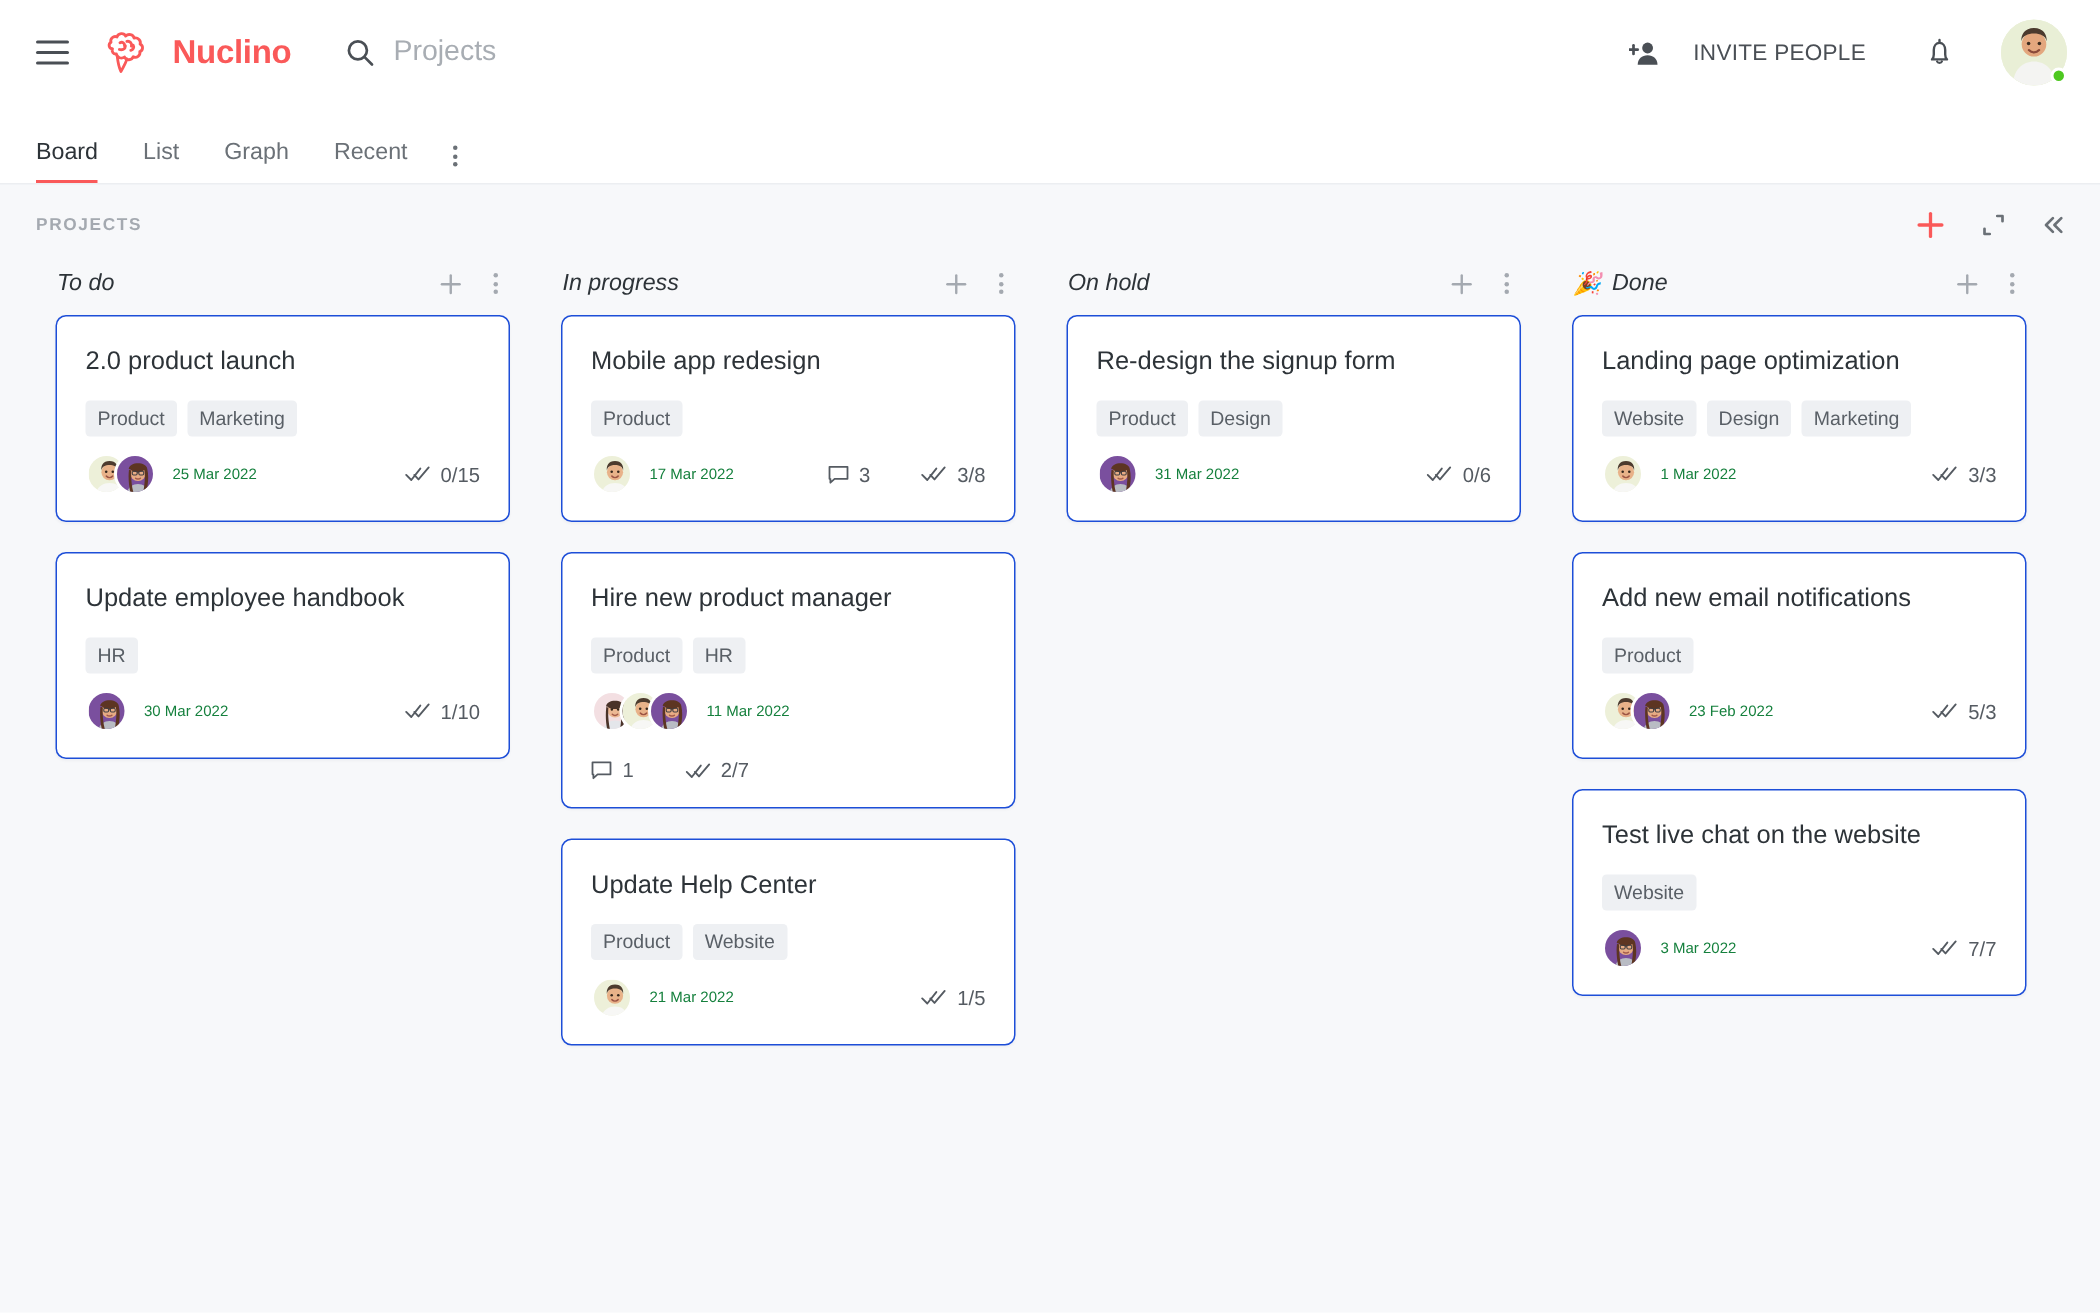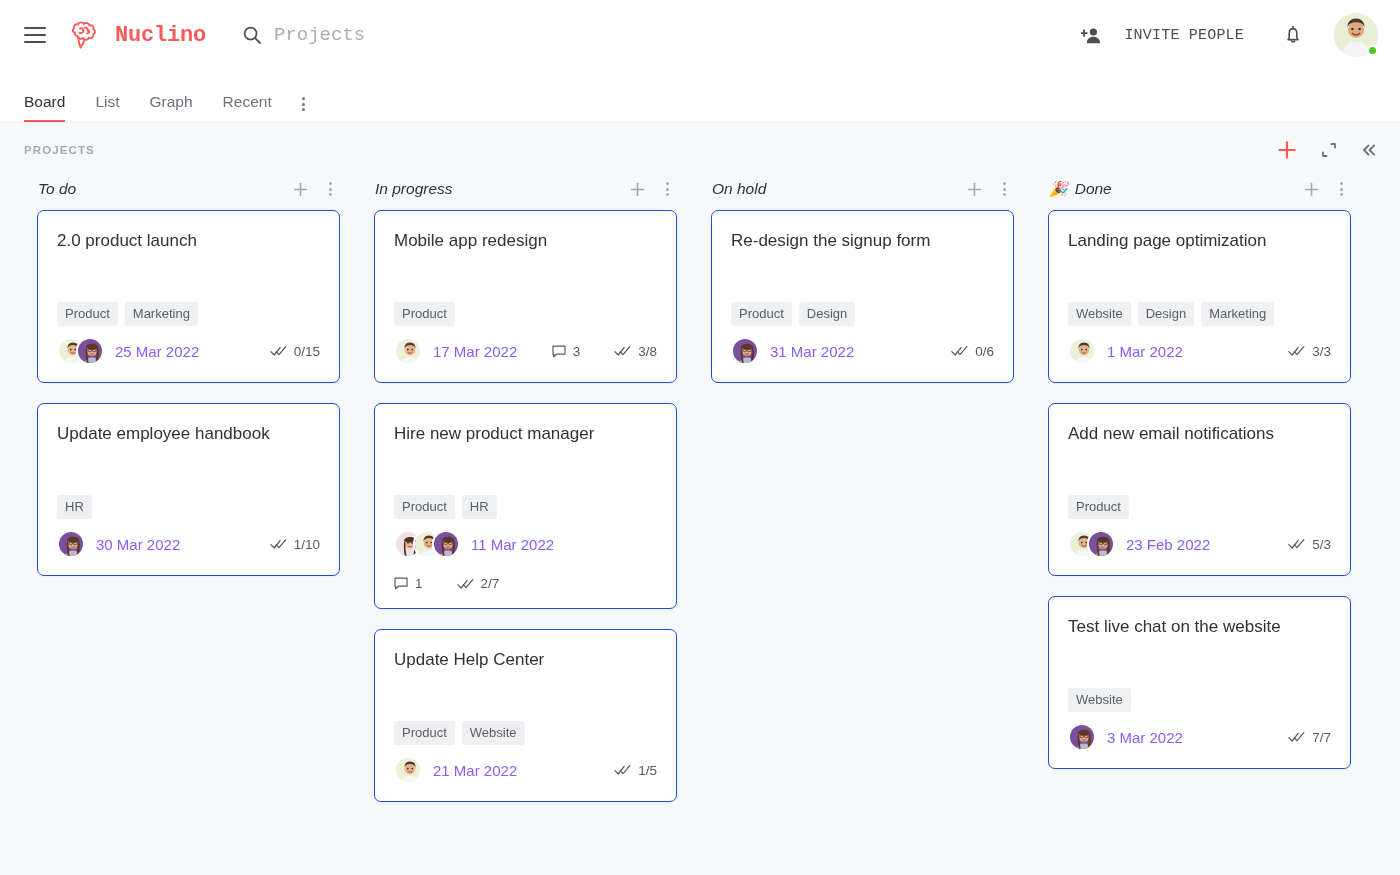--- a/index.html
+++ b/index.html
@@ -11,21 +11,20 @@
     overflow: hidden;
   }
 
   
   .topbar {
     height: 70px;
     display: flex;
     align-items: center;
     padding: 0 22px 0 24px;
     background: #ffffff;
-    font-family: Liberation Mono, monospace;
   }
   .hamburger {
     width: 24px; height: 24px;
     display: flex; flex-direction: column; justify-content: center; gap: 5px;
     cursor: pointer;
     margin-right: 22px;
   }
   .hamburger span { display: block; height: 2px; width: 22px; background: #4a4f55; border-radius: 1px; }
 
   .brand { display: flex; align-items: center; gap: 9px; cursor: pointer; }
@@ -141,34 +140,33 @@
   .card-title {
     font-size: 17px; color: #2d3338; line-height: 1.3;
     margin-bottom: 15px;
   }
   .tags { display: flex; flex-wrap: wrap; gap: 7px; margin-bottom: 11px; }
   .tag {
     background: #eef0f3; color: #595f66;
     font-size: 13px; border-radius: 3px;
     padding: 4px 8px 5px 8px;
     cursor: pointer;
-    margin-top: 35px;
   }
   .meta {
     display: flex; align-items: center; flex-wrap: wrap;
     row-gap: 9px;
   }
   .avatars { display: flex; align-items: center; margin-right: 11px; }
   .av {
     width: 28px; height: 28px; border-radius: 50%;
     border: 2px solid #fff; overflow: hidden; display: block;
     margin-left: -9px;
   }
   .av:first-child { margin-left: 0; }
-  .date { font-size: 15px; color: #8b5cf6; }
+  .date { font-size: 10px; color: #15803d; }
   .meta-spacer { flex: 1; }
   .meta-item {
     display: flex; align-items: center; gap: 7px;
     font-size: 13.5px; color: #555b62;
   }
   .comment-ico { width: 14px; height: 13px; display: block; }
   .check-ico { width: 17px; height: 12px; display: block; }
   .meta-break { flex-basis: 100%; height: 0; }
 </style>
 </head>

